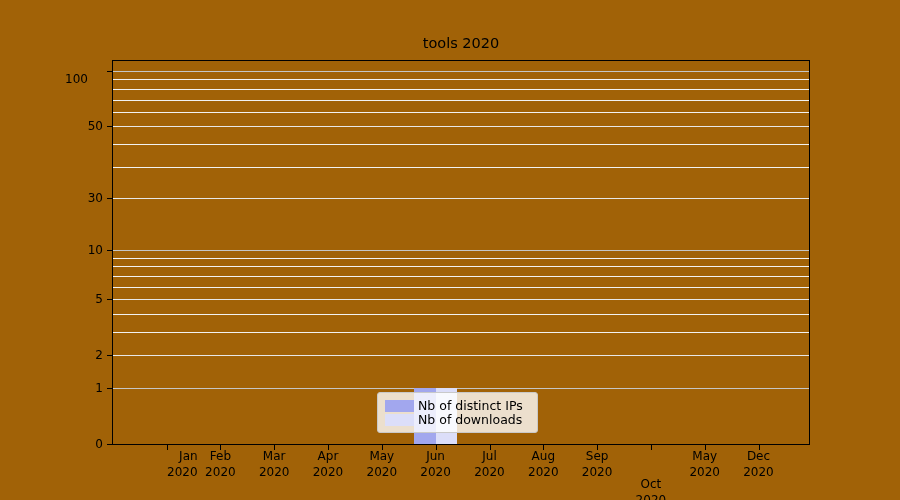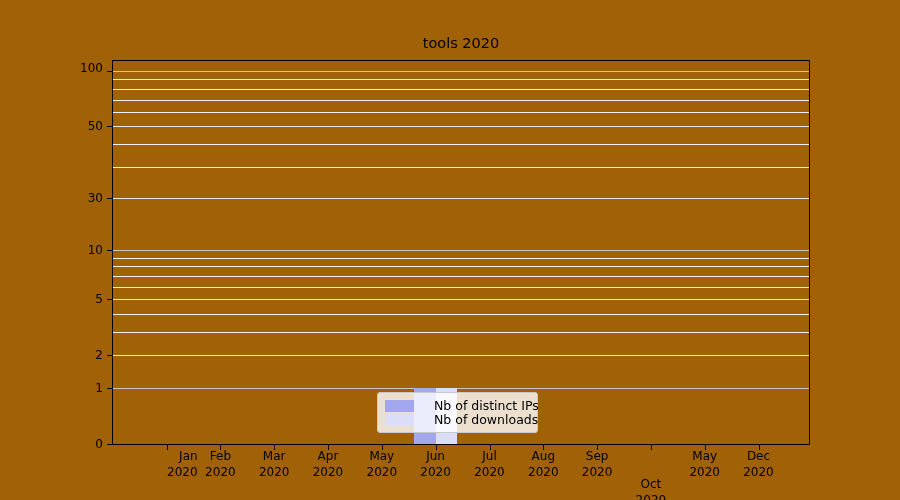--- a/index.html
+++ b/index.html
@@ -17,21 +17,21 @@
   .ylab  { position:absolute; left:50px; width:53px; height:16px; text-align:right;
            font-size:12px; line-height:16px; }
   .xtick { position:absolute; top:445px; width:1px; height:5px; background:#000; z-index:4; }
   .xlab  { position:absolute; top:449px; width:62px; text-align:center; font-size:12px;
            line-height:15.5px; }
   .bar   { position:absolute; z-index:2; }
   .legend { position:absolute; left:377px; top:392px; width:161px; height:41px;
             box-sizing:border-box; background:rgba(255,255,255,0.8);
             border:1px solid #c9c9c9; border-radius:3px; padding:6px 7px;
             display:flex; flex-direction:column; justify-content:space-between; z-index:6; }
-  .legend-row { display:flex; align-items:center; gap:20px; height:13px; }
+  .legend-row { display:flex; align-items:center; gap:4px; height:13px; }
   .swatch { width:29px; height:12px; flex:0 0 29px; }
   .legend-label { font-size:12.5px; line-height:13px; white-space:nowrap; }
 </style>
 </head>
 <body>
 
 <div class="canvas" id="canvas">
   <div class="chart-title">tools 2020</div>
   <div class="plot-box"></div>
 
@@ -58,21 +58,21 @@
     <div class="grid minor" style="top: 88.8px;"></div>
     <div class="grid minor" style="top: 79.4px;"></div>
     <div class="grid mid" style="top: 126.2px;"></div>
     <div class="grid mid" style="top: 197.9px;"></div>
     <div class="grid mid" style="top: 299.2px;"></div>
     <div class="grid mid" style="top: 355.2px;"></div>
     <div class="grid emph" style="top: 71px;"></div>
     <div class="grid emph" style="top: 250.2px;"></div>
     <div class="grid emph" style="top: 388px;"></div>
     <div class="ytick" style="top: 71px;"></div>
-    <div class="ylab" style="top: 60px;">100</div>
+    <div class="ylab" style="top: 71px; text-align: center;">100</div>
     <div class="ytick" style="top: 126.2px;"></div>
     <div class="ylab" style="top: 118.2px;">50</div>
     <div class="ytick" style="top: 197.9px;"></div>
     <div class="ylab" style="top: 189.9px;">30</div>
     <div class="ytick" style="top: 250.2px;"></div>
     <div class="ylab" style="top: 242.2px;">10</div>
     <div class="ytick" style="top: 299.2px;"></div>
     <div class="ylab" style="top: 291.2px;">5</div>
     <div class="ytick" style="top: 355.2px;"></div>
     <div class="ylab" style="top: 347.2px;">2</div>

